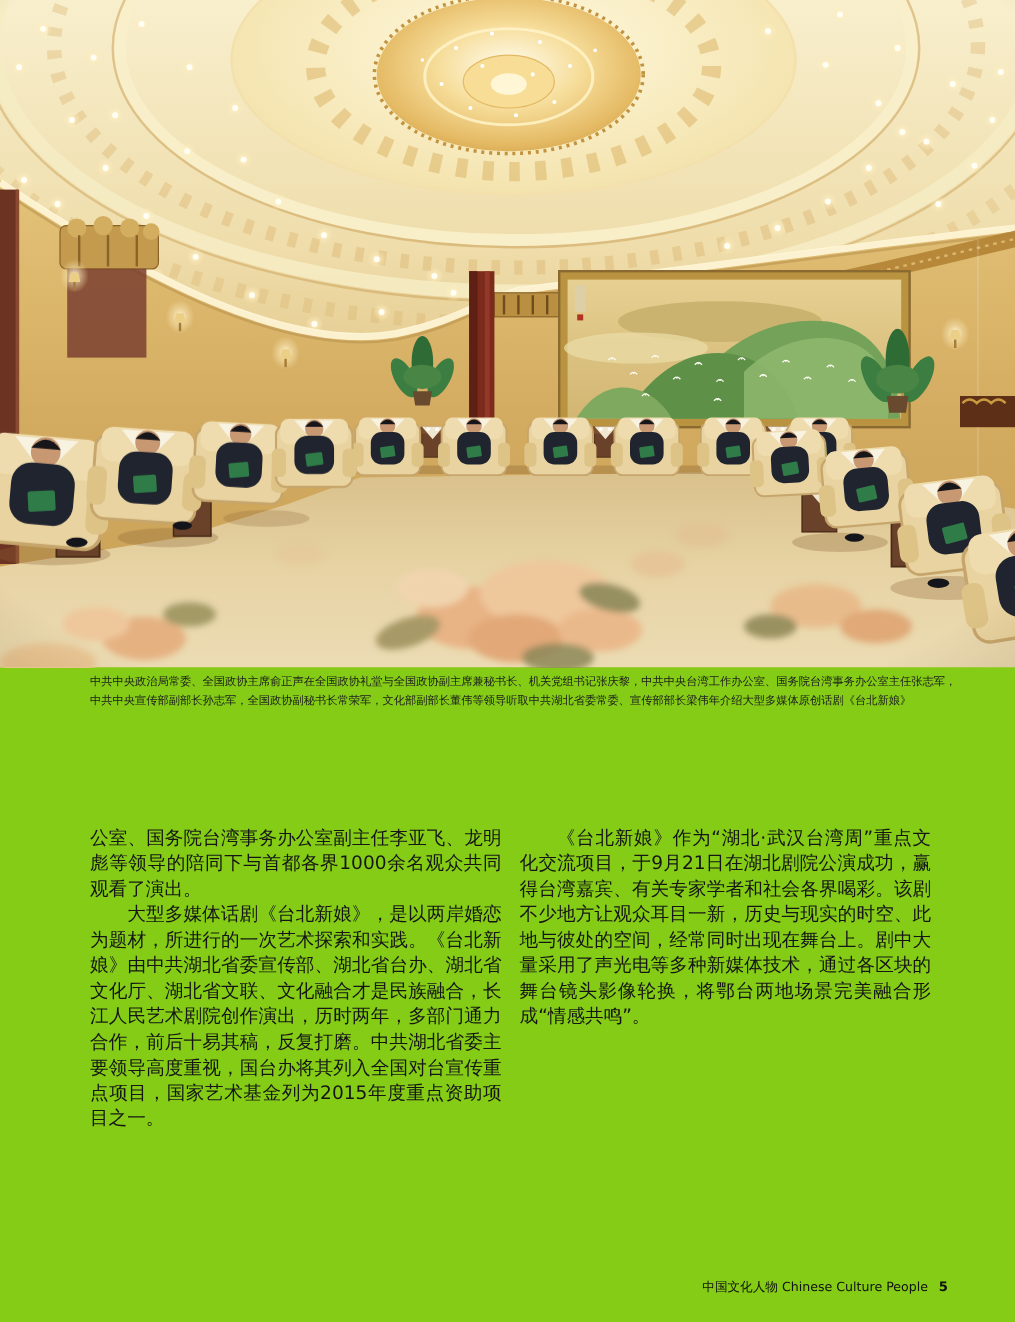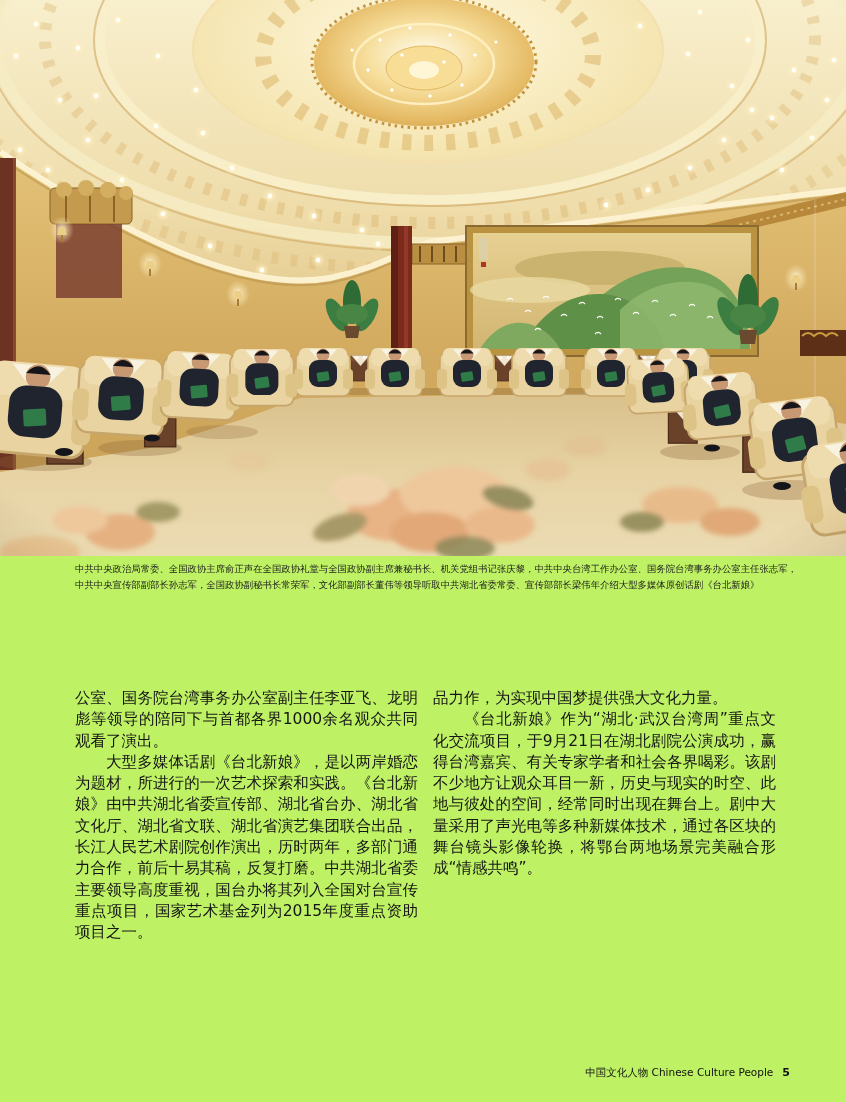--- a/index.html
+++ b/index.html
@@ -1,16 +1,16 @@
 <!DOCTYPE html>
 <html><head>
 <meta charset="utf-8">
 <style>
   html,body{margin:0;padding:0;background:#fff;}
-  .page{position:relative;width:846px;height:1102px;background:#bef264;overflow:hidden;
+  .page{position:relative;width:846px;height:1102px;background:#84cc16;overflow:hidden;
         font-family:"DejaVu Sans",sans-serif;color:#1a1a1a;}
   .photo{position:absolute;left:0;top:0;width:846px;height:556px;overflow:hidden;background:#e9d6a9;}
   .photo svg{display:block;}
   .caption{position:absolute;left:75px;top:561px;width:742px;
            font-size:9.4px;line-height:15.6px;color:#1c1c1c;white-space:pre-line;
            letter-spacing:0px;}
   .article{position:absolute;left:75px;top:688px;width:701px;display:flex;gap:15px;}
   .col{width:343px;}
   .col p{margin:0;font-size:15.5px;line-height:21.3px;text-align:justify;color:#151515;}
   .col p.ind{text-indent:2em;}
@@ -340,24 +340,23 @@
       <rect x="0" y="0" width="846" height="556" fill="url(#vig)"></rect>
     </svg>
   </div>
 
   <div class="caption">中共中央政治局常委、全国政协主席俞正声在全国政协礼堂与全国政协副主席兼秘书长、机关党组书记张庆黎，中共中央台湾工作办公室、国务院台湾事务办公室主任张志军，
 中共中央宣传部副部长孙志军，全国政协副秘书长常荣军，文化部副部长董伟等领导听取中共湖北省委常委、宣传部部长梁伟年介绍大型多媒体原创话剧《台北新娘》</div>
 
   <div class="article">
     <div class="col">
       <p>公室、国务院台湾事务办公室副主任李亚飞、龙明彪等领导的陪同下与首都各界1000余名观众共同观看了演出。</p>
-      <p class="ind">大型多媒体话剧《台北新娘》，是以两岸婚恋为题材，所进行的一次艺术探索和实践。《台北新娘》由中共湖北省委宣传部、湖北省台办、湖北省文化厅、湖北省文联、湖北省演艺集团联合出品，长江人民艺术剧院创作演出，历时两年，多部门通力合作，前后十易其稿，反复打磨。中共湖北省委主要领导高度重视，国台办将其列入全国对台宣传重点项目，国家艺术基金列为2015年度重点资助项目之一。</p>
+      <p class="ind">大型多媒体话剧《台北新娘》，是以两岸婚恋为题材，所进行的一次艺术探索和实践。《台北新娘》由中共湖北省委宣传部、湖北省台办、湖北省文化厅、湖北省文联、文化融合才是民族融合，长江人民艺术剧院创作演出，历时两年，多部门通力合作，前后十易其稿，反复打磨。中共湖北省委主要领导高度重视，国台办将其列入全国对台宣传重点项目，国家艺术基金列为2015年度重点资助项目之一。</p>
     </div>
     <div class="col">
-      <p>品力作，为实现中国梦提供强大文化力量。</p>
       <p class="ind">《台北新娘》作为“湖北·武汉台湾周”重点文化交流项目，于9月21日在湖北剧院公演成功，赢得台湾嘉宾、有关专家学者和社会各界喝彩。该剧不少地方让观众耳目一新，历史与现实的时空、此地与彼处的空间，经常同时出现在舞台上。剧中大量采用了声光电等多种新媒体技术，通过各区块的舞台镜头影像轮换，将鄂台两地场景完美融合形成“情感共鸣”。</p>
     </div>
   </div>
 
   <div class="footer">
     <span>中国文化人物 Chinese Culture People</span>
     <span class="pagenum">5</span>
   </div>
 
 </div>

